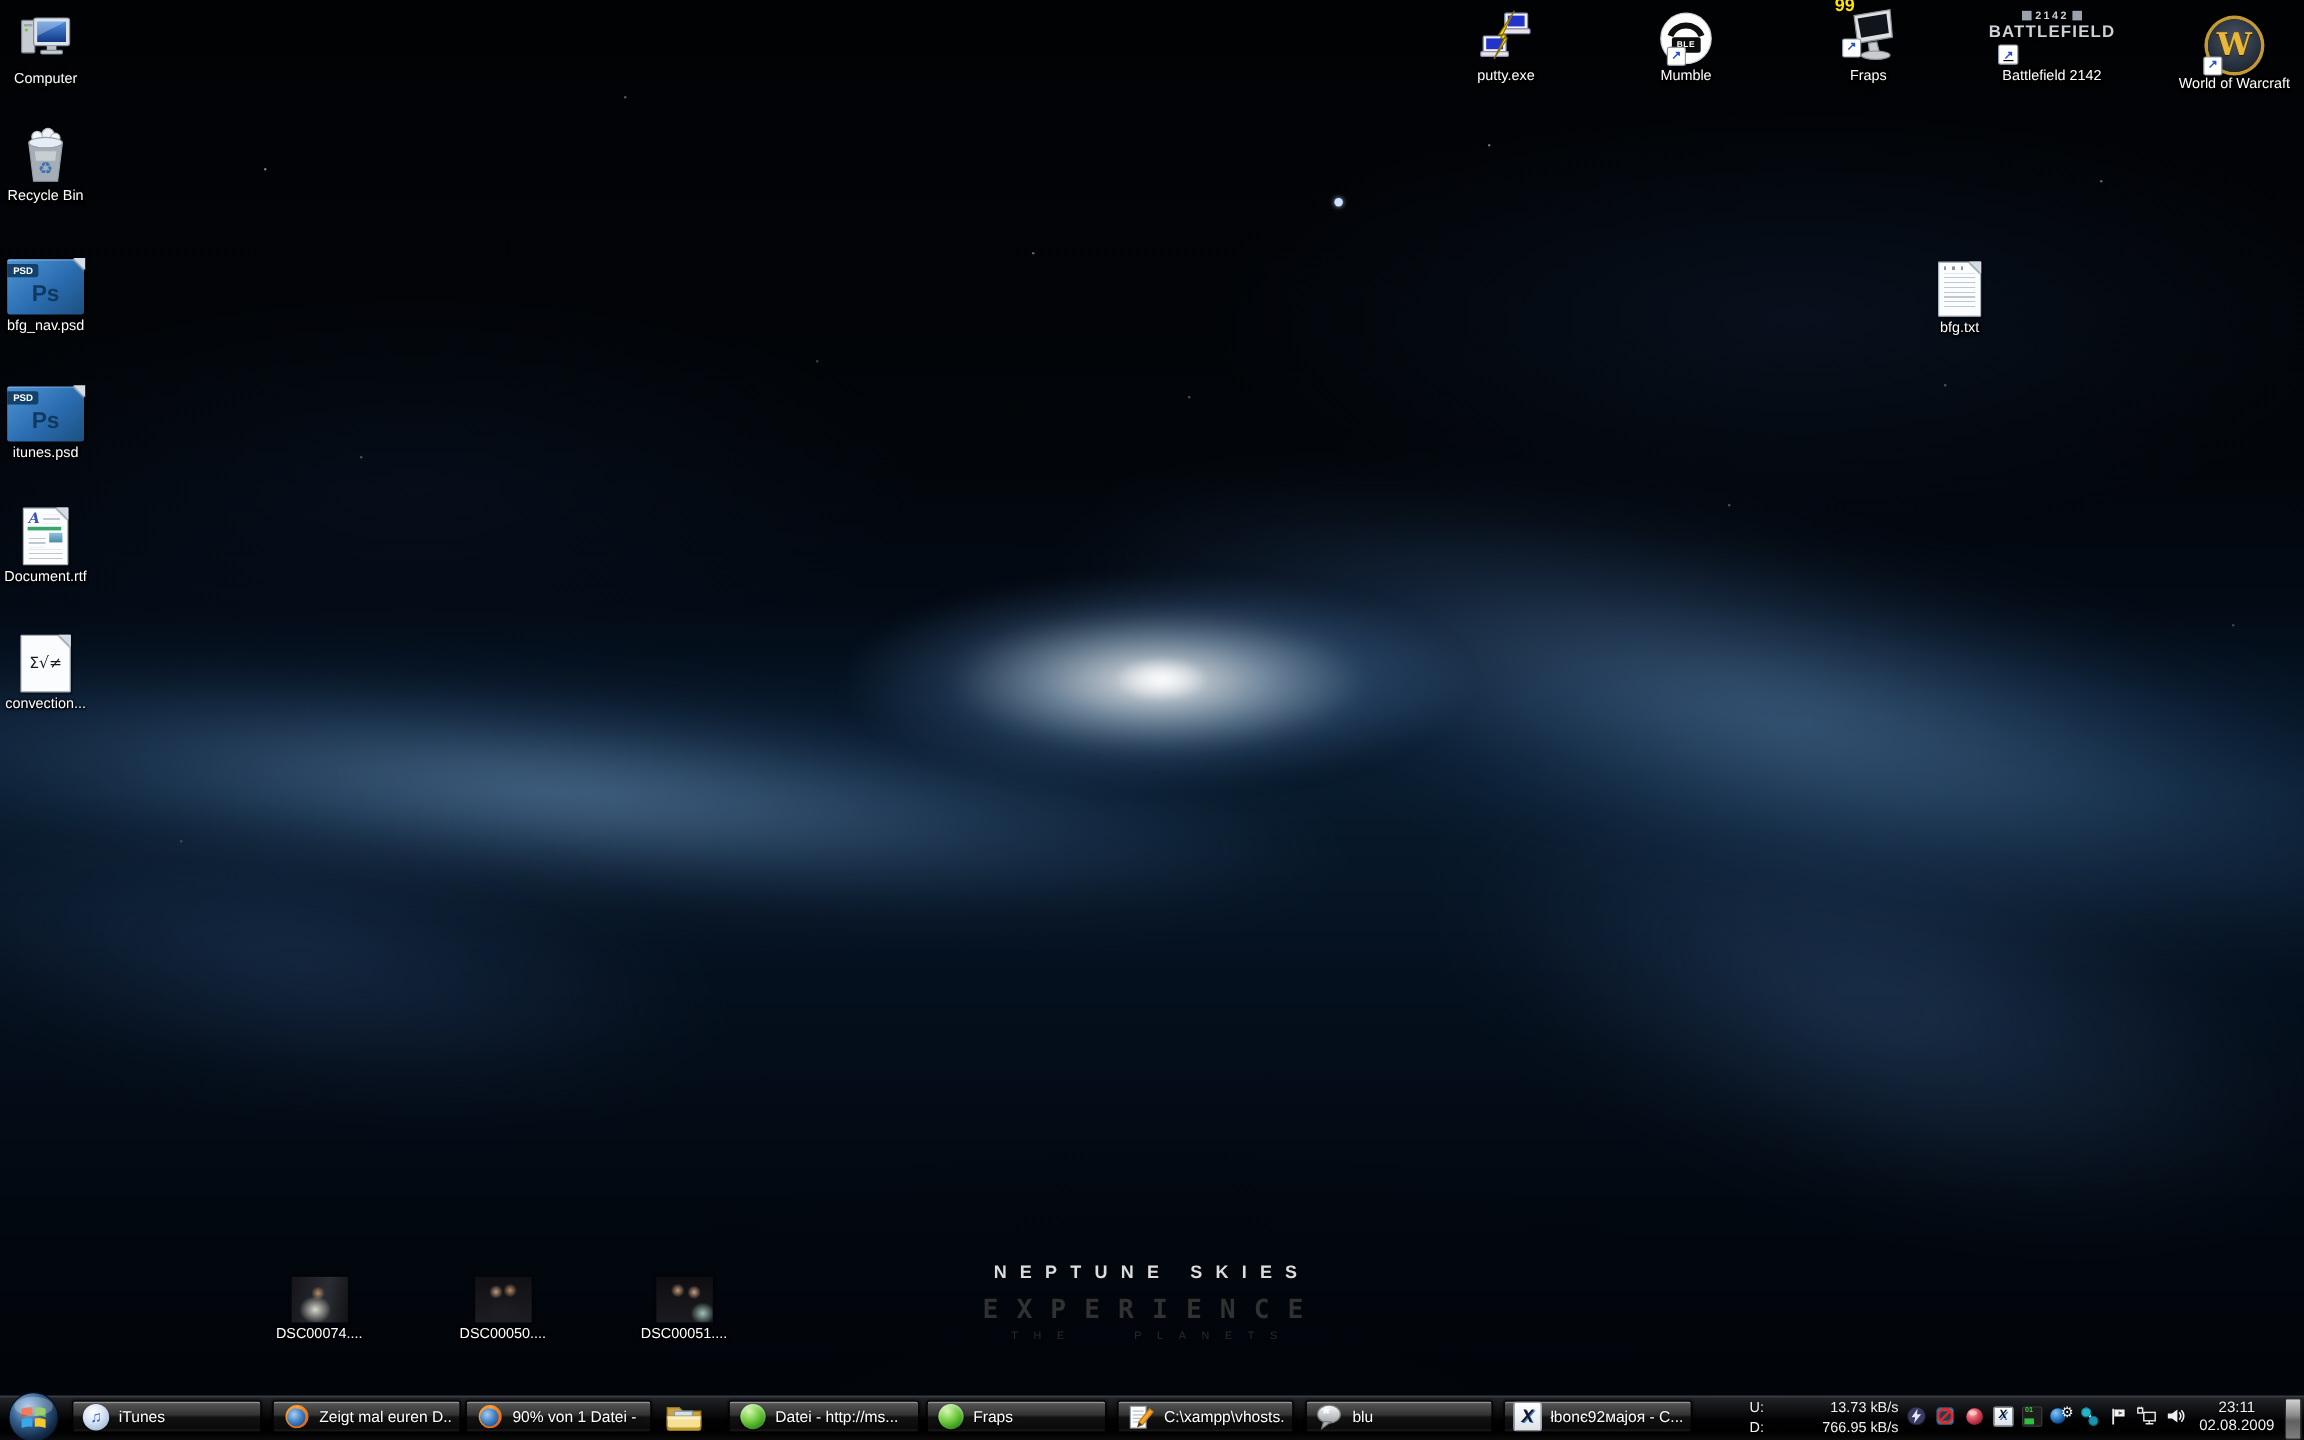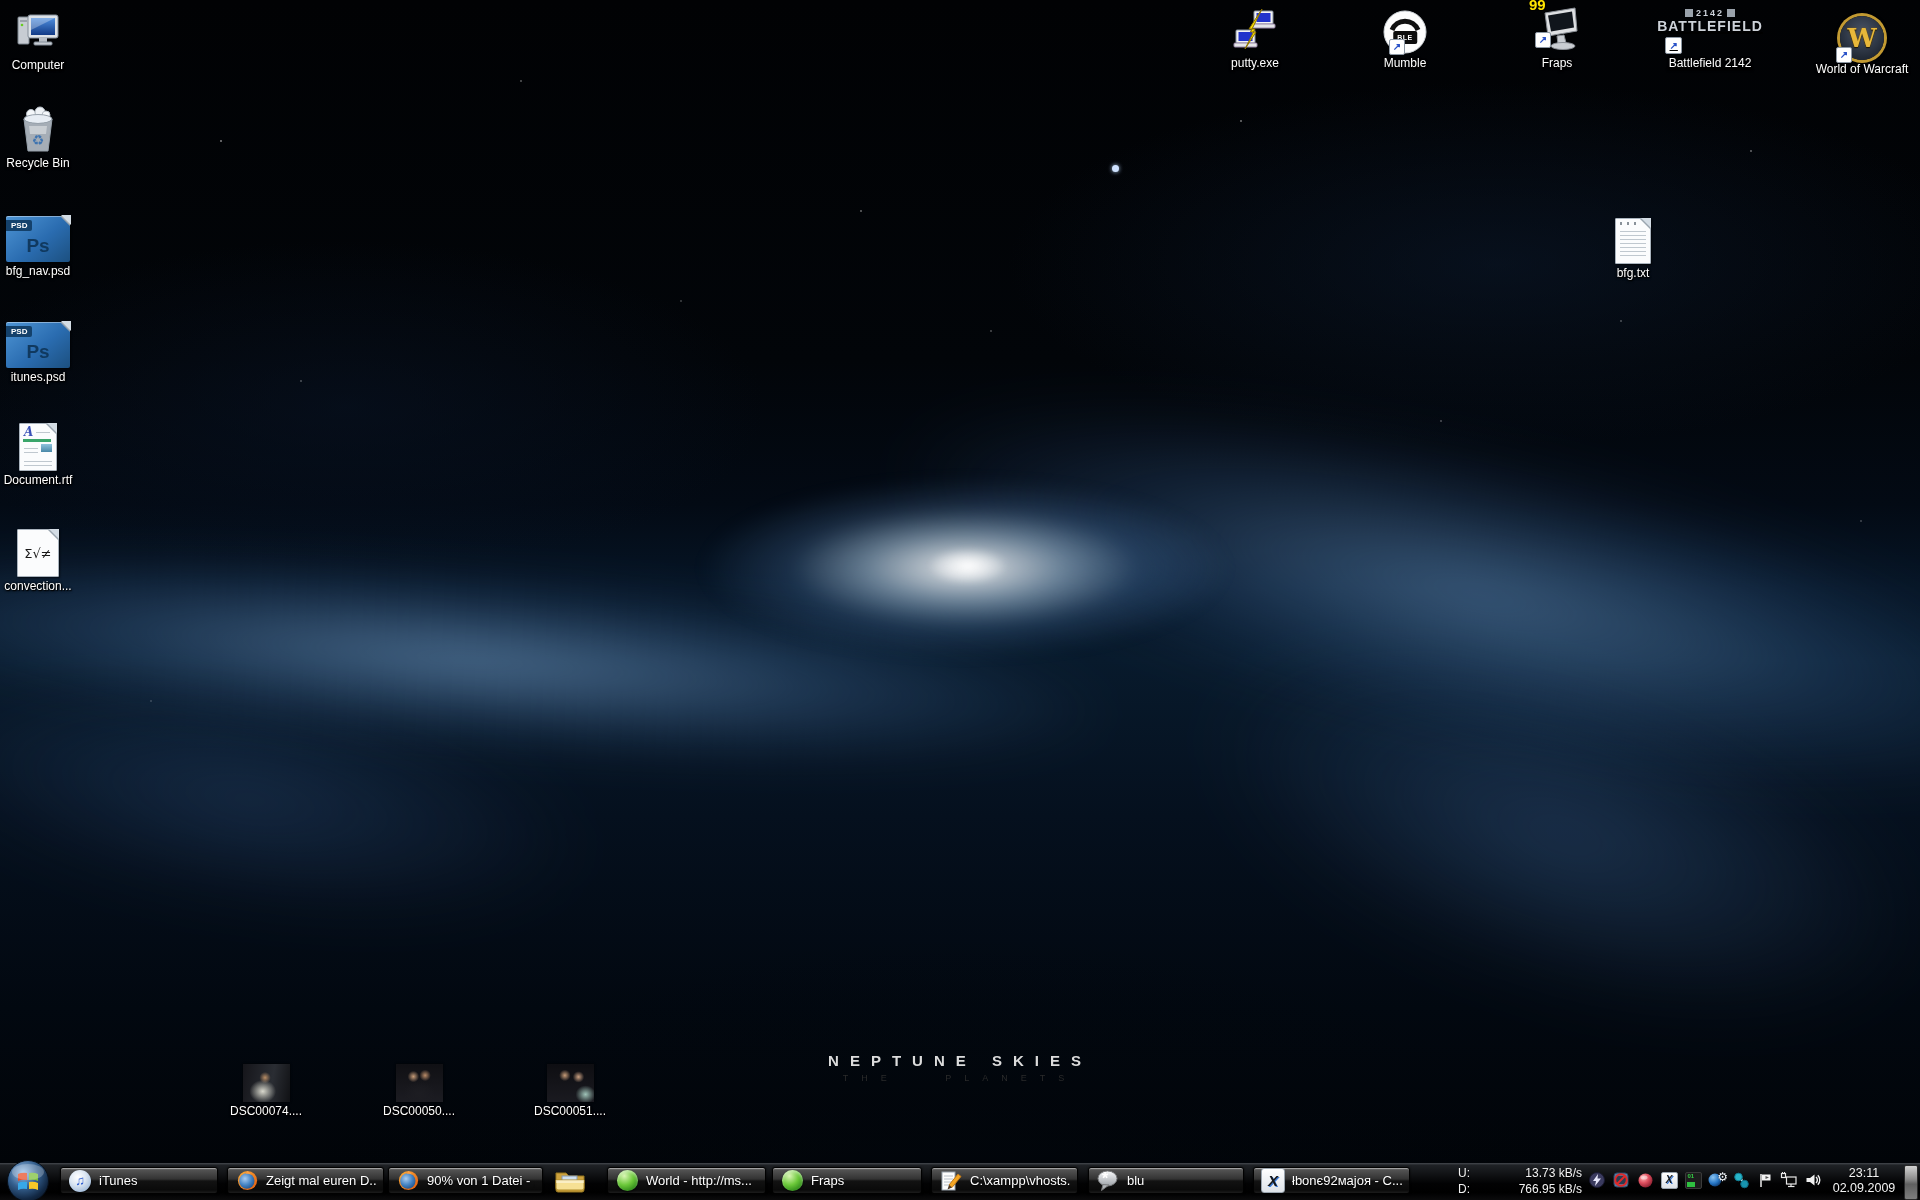--- a/index.html
+++ b/index.html
@@ -185,20 +185,21 @@
   <div class="wl wp-band3"></div>
   <div class="wl wp-band1"></div>
   <div class="wl wp-band2"></div>
   <div class="wl wp-core"></div>
   <div class="wl wp-core2"></div>
   <div class="wl stars"></div>
   <div class="wl moon"></div>
 
   <div class="wp-text">
     <div class="wp-title">NEPTUNE SKIES</div>
+    <div class="wp-sub">EXPERIENCE</div>
     <div class="wp-tag">THE PLANETS</div>
   </div>
 
   <div class="dicon" style="left:-12px;top:6px;">
     <span class="ibox">
       <svg width="46" height="46" viewBox="0 0 46 46">
         <rect x="3" y="7" width="11" height="27" rx="1" fill="#c7ccd3" stroke="#7d8690"></rect>
         <rect x="5" y="10" width="7" height="2" fill="#9aa2ac"></rect>
         <circle cx="7" cy="15" r="1.3" fill="#66cc22"></circle>
         <rect x="13" y="5" width="30" height="23" rx="2" fill="#dde2e8" stroke="#848e99"></rect>
@@ -427,21 +428,21 @@
         <rect x="8" y="9" width="15" height="10" fill="#cfe0ef" stroke="#8898aa"></rect>
         <path d="M2,13 h28 v8 q0,2 -2,2 h-24 q-2,0 -2,-2 z" fill="#f6e094" stroke="#b08c28"></path>
         <path d="M2,13 h28 v3 h-28 z" fill="rgba(255,255,255,0.45)"></path>
       </svg>
     </div>
 
     <div class="tbtn" style="left:607px;width:159px;">
       <span class="bic">
           <span class="orb-green"></span>
         </span>
-      <span class="blabel">World - http://ms...</span>
+      <span class="blabel">Datei - http://ms...</span>
     </div>
 
     <div class="tbtn" style="left:772px;width:150px;">
       <span class="bic">
           <span class="orb-green"></span>
         </span>
       <span class="blabel">Fraps</span>
     </div>
 
     <div class="tbtn" style="left:931px;width:147px;">
@@ -553,19 +554,19 @@
         <svg width="16" height="16" viewBox="0 0 16 16">
           <polygon points="1.5,6 5,6 9.5,2.5 9.5,13.5 5,10 1.5,10" fill="#f0f0f0"></polygon>
           <path d="M11,5 A4,4 0 0 1 11,11" stroke="#f0f0f0" stroke-width="1.4" fill="none"></path>
           <path d="M12.8,3.2 A6.8,6.8 0 0 1 12.8,12.8" stroke="#f0f0f0" stroke-width="1.4" fill="none"></path>
         </svg>
       </span>
     </div>
 
     <div class="clock">
       <div>23:11</div>
-      <div>02.09.2009</div>
+      <div>02.08.2009</div>
     </div>
 
     <div class="handle"></div>
   </div>
 
 </div>
 
 </body></html>

